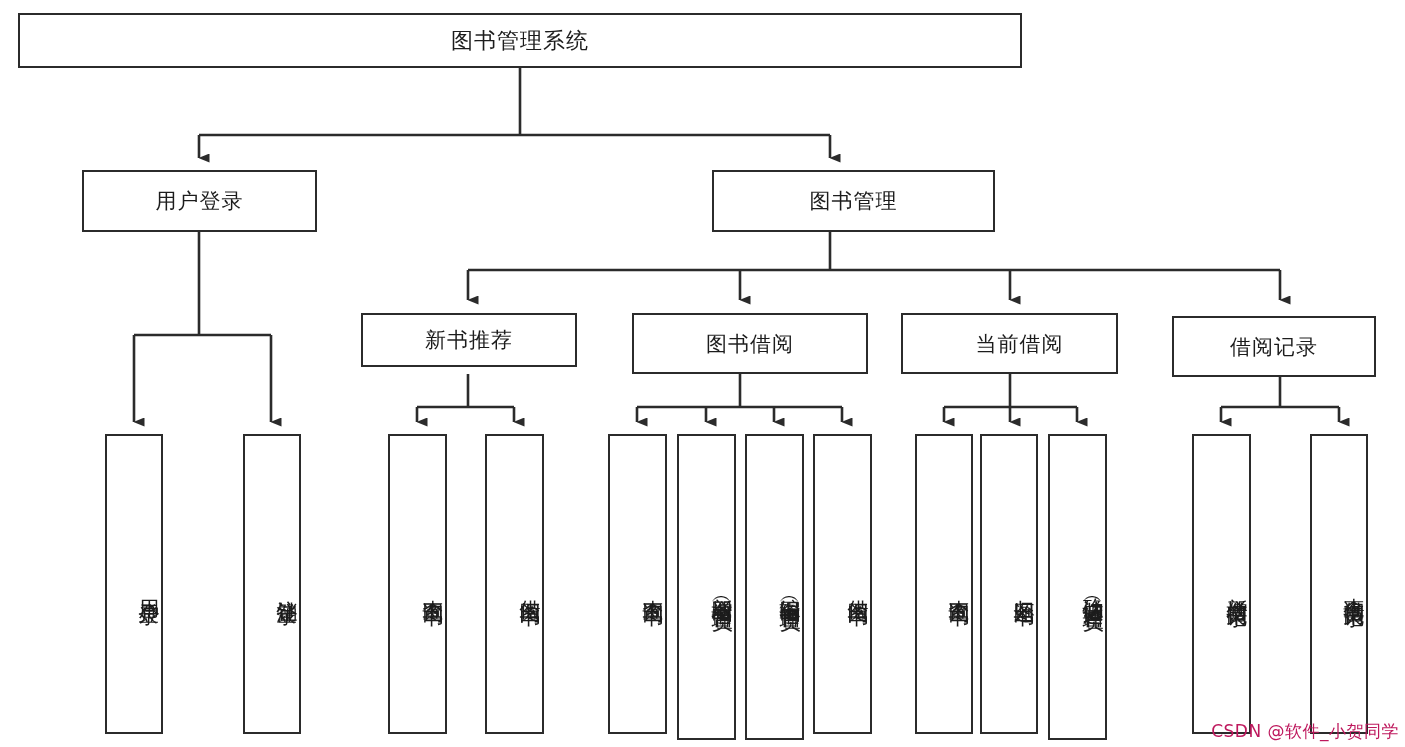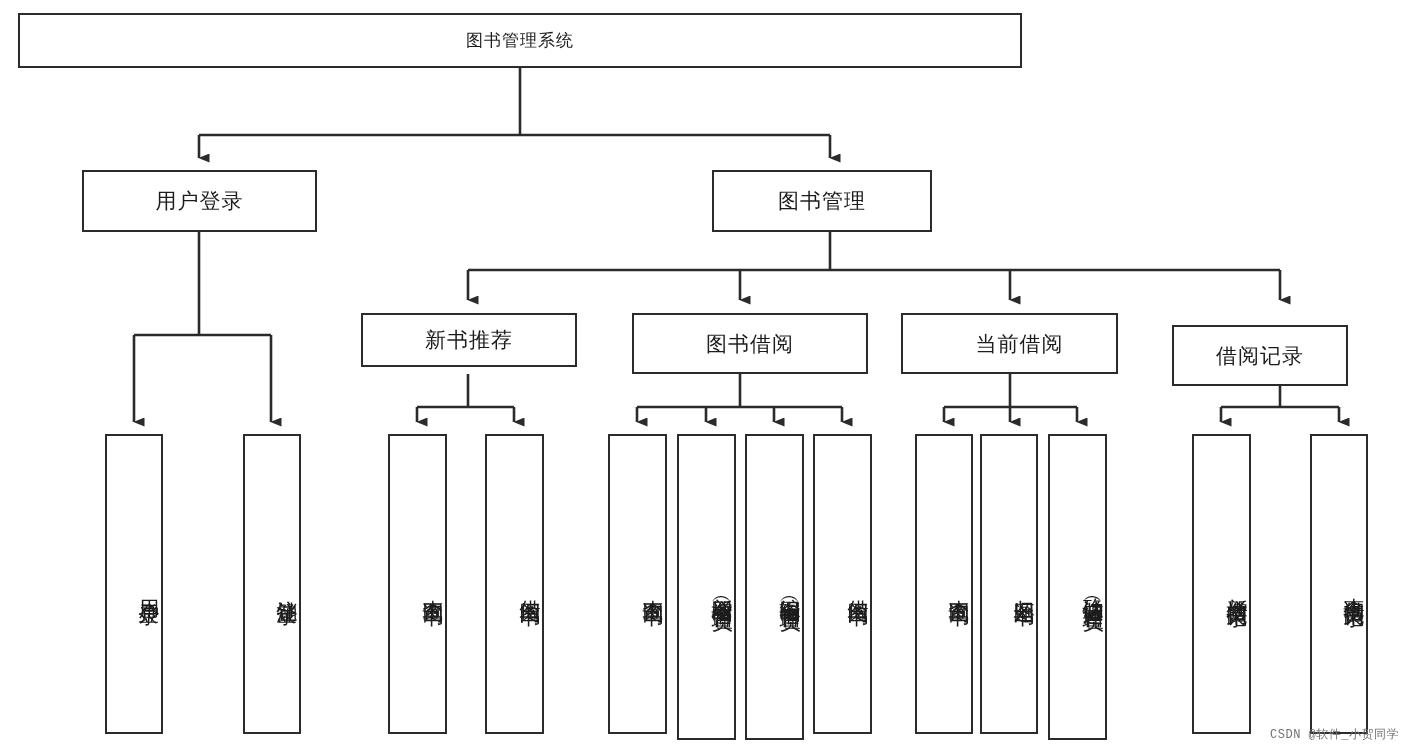--- a/index.html
+++ b/index.html
@@ -4,28 +4,28 @@
 <style>
   html,body{margin:0;padding:0;background:#ffffff;}
   body{width:1405px;height:747px;overflow:hidden;
        font-family:"DejaVu Sans","Liberation Sans",sans-serif;}
   #stage{position:relative;width:1405px;height:747px;background:#fff;}
   svg#wires{position:absolute;left:0;top:0;width:1405px;height:747px;}
   .node{position:absolute;box-sizing:border-box;background:#ffffff;
         border:2.5px solid #2b2b2b;display:flex;align-items:center;
         justify-content:center;color:#1c1c1c;}
   .node.h{font-size:21px;letter-spacing:1px;}
-  .node.root{font-size:17px;}
+  .node.root{font-size:22px;}
   .node.v{writing-mode:vertical-rl;text-orientation:upright;
           font-size:21px;line-height:1.18;letter-spacing:2px;
           align-items:flex-start;justify-content:center;padding-top:6px;}
   .node.v .txt{writing-mode:vertical-rl;text-orientation:upright;
                display:block;white-space:normal;}
-  .watermark{position:absolute;right:6px;bottom:4px;font-size:12px;
-             color:#737373;letter-spacing:.5px;white-space:nowrap;font-family:Liberation Mono, monospace;}
+  .watermark{position:absolute;right:6px;bottom:4px;font-size:17px;
+             color:#be185d;letter-spacing:.5px;white-space:nowrap;}
 </style>
 </head>
 <body>
 
 <div id="stage">
 
   <svg id="wires" viewBox="0 0 1405 747" xmlns="http://www.w3.org/2000/svg">
     <defs>
       <marker id="ar" markerWidth="9" markerHeight="11" refX="4.5" refY="10.5" orient="auto" markerUnits="userSpaceOnUse">
         <path d="M0,0 L9,0 L4.5,11 Z" fill="#2b2b2b"></path>
@@ -75,34 +75,34 @@
     </g>
   </svg>
 
   <div class="node h root" style="left:18px;top:13px;width:1004px;height:55px;">
     <span class="txt">图书管理系统</span>
   </div>
 
   <div class="node h" style="left:82px;top:170px;width:235px;height:62px;">
     <span class="txt">用户登录</span>
   </div>
-  <div class="node h" style="left:712px;top:170px;width:220px;height:62px;">
+  <div class="node h" style="left:712px;top:170px;width:283px;height:62px;">
     <span class="txt">图书管理</span>
   </div>
 
   <div class="node h" style="left:361px;top:313px;width:216px;height:54px;">
     <span class="txt">新书推荐</span>
   </div>
   <div class="node h" style="left:632px;top:313px;width:236px;height:61px;">
     <span class="txt">图书借阅</span>
   </div>
   <div class="node h" style="left:901px;top:313px;width:217px;height:61px;padding-left:20px;">
     <span class="txt">当前借阅</span>
   </div>
-  <div class="node h" style="left:1172px;top:325px;width:176px;height:61px;">
+  <div class="node h" style="left:1172px;top:316px;width:204px;height:61px;">
     <span class="txt">借阅记录</span>
   </div>
 
   <div class="node v" style="left:105px;top:434px;width:58px;height:300px;">
     <span class="txt">用户登录</span>
   </div>
   <div class="node v" style="left:243px;top:434px;width:58px;height:300px;">
     <span class="txt">注销登录</span>
   </div>
 

